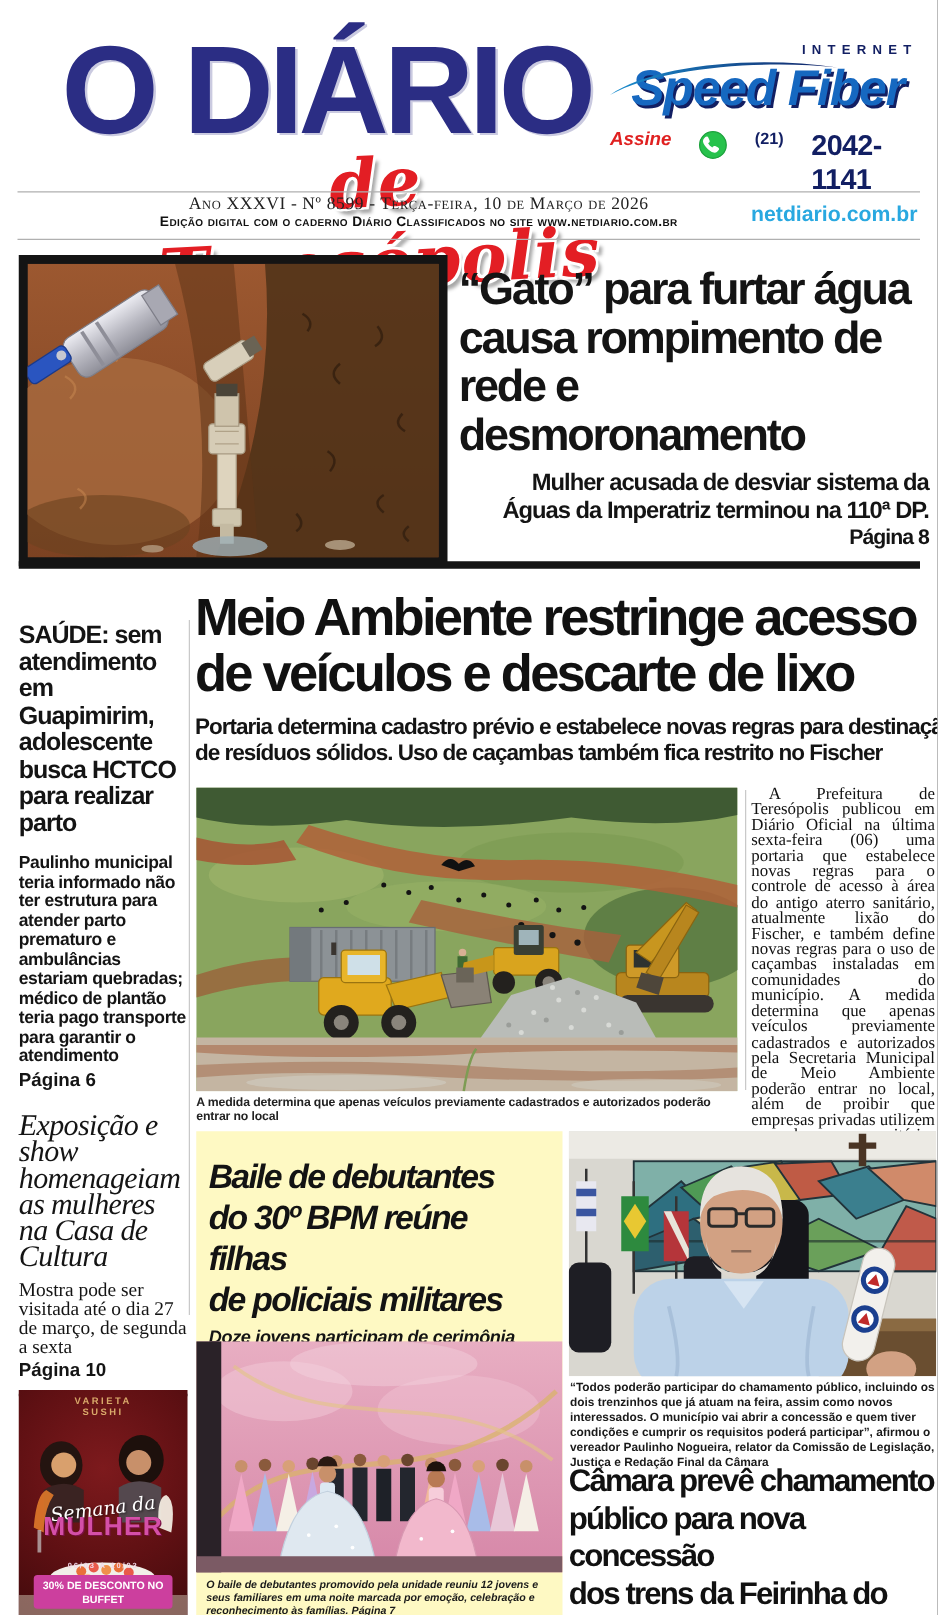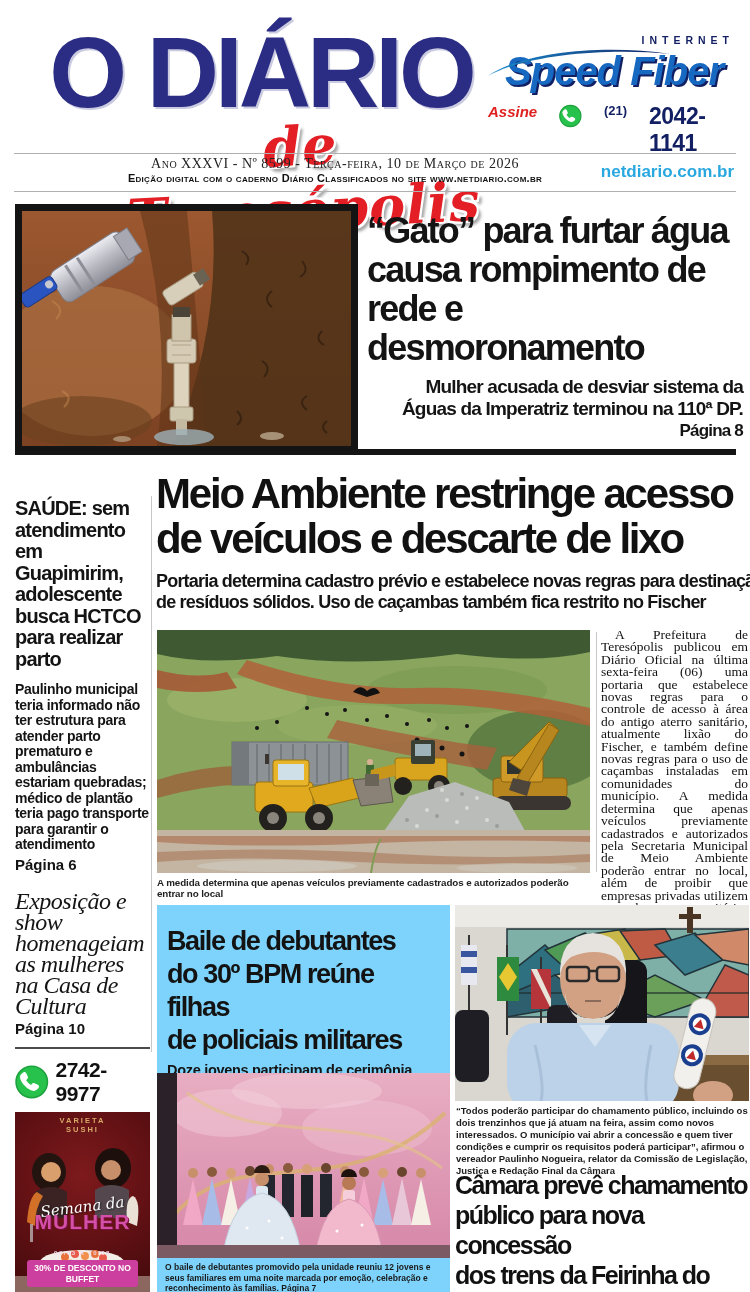--- a/index.html
+++ b/index.html
@@ -93,21 +93,21 @@
   .va-banner { position:absolute; left:12px; right:12px; top:148px; background:#cc3f9e;
     border-radius:3px; color:#fff; font-size:8.5px; font-weight:bold; text-align:center;
     line-height:10.5px; padding:3px 2px; }
   .va-scene { position:absolute; top:14px; left:0; }
 
   
   #landfill { left:157px; top:630px; width:433px; height:243px; }
   #landfill-caption { left:157px; top:877px; width:433px; font-size:9.8px; font-weight:bold;
     color:#222; letter-spacing:-.1px; }
 
-  #blue-box { left:157px; top:905px; width:293px; height:387px; background:#7dd3fc; }
+  #blue-box { left:157px; top:905px; width:293px; height:387px; background:#fef9c3;font-style:italic; }
   .bb-head { padding:20px 10px 0 10px; }
   .bb-line { font-size:27px; font-weight:bold; letter-spacing:-1.4px; line-height:33px; color:#131313; }
   .bb-deck { padding:6px 10px 0 10px; font-size:14.5px; font-weight:bold; letter-spacing:-.3px;
     line-height:14.5px; }
   #debut-photo { position:absolute; left:0; top:168px; }
   .bb-caption { position:absolute; left:0; bottom:0; height:34px; width:100%; padding:4px 8px 0 8px;
     font-size:8.5px; font-weight:bold; line-height:10.5px; color:#1a1a1a; }
 
   
   #article-col { left:601px; top:629px; width:147px;
@@ -251,20 +251,21 @@
 
   <div class="abs vdiv" id="vdiv-left"></div>
   <div class="abs vdiv" id="vdiv-mid"></div>
 
   <div class="abs" id="left-col">
     <div class="saude-head">SAÚDE: sem atendimento em Guapimirim, adolescente busca HCTCO para realizar parto</div>
     <div class="saude-deck">Paulinho municipal teria informado não ter estrutura para atender parto prematuro e ambulâncias estariam quebradas; médico de plantão teria pago transporte para garantir o atendimento</div>
     <div class="pageref-r">Página 6</div>
 
     <div class="expo-head">Exposição e show homenageiam as mulheres na Casa de Cultura</div>
+    <div class="expo-deck">Mostra pode ser visitada até o dia 27 de março, de segunda a sexta</div>
     <div class="pageref-r">Página 10</div>
 
     <div class="lc-rule"></div>
 
     <div class="wa-row">
       <svg class="wa-icon" width="34" height="34" viewBox="0 0 32 32">
         <circle cx="16" cy="16" r="15" fill="#27c24c" stroke="#1da23d" stroke-width="1.5"></circle>
         <path fill="#fff" d="M11 8c-.8-1.8-2.4-2-3.5-.9L5.9 8.7c-1.5 1.5-1.6 4 .5 7.2 1.8 2.8 4.3 5.3 7.1 7.1 3.2 2.1 5.7 2 7.2.5l1.6-1.6c1.1-1.1.9-2.7-.9-3.5l-2.8-1.2c-.9-.4-1.9-.1-2.5.6l-.8 1c-1.9-1.1-3.6-2.7-4.7-4.7l1-.8c.7-.6 1-1.6.6-2.5z"></path>
       </svg>
       <span class="wa-phone">2742-9977</span>

